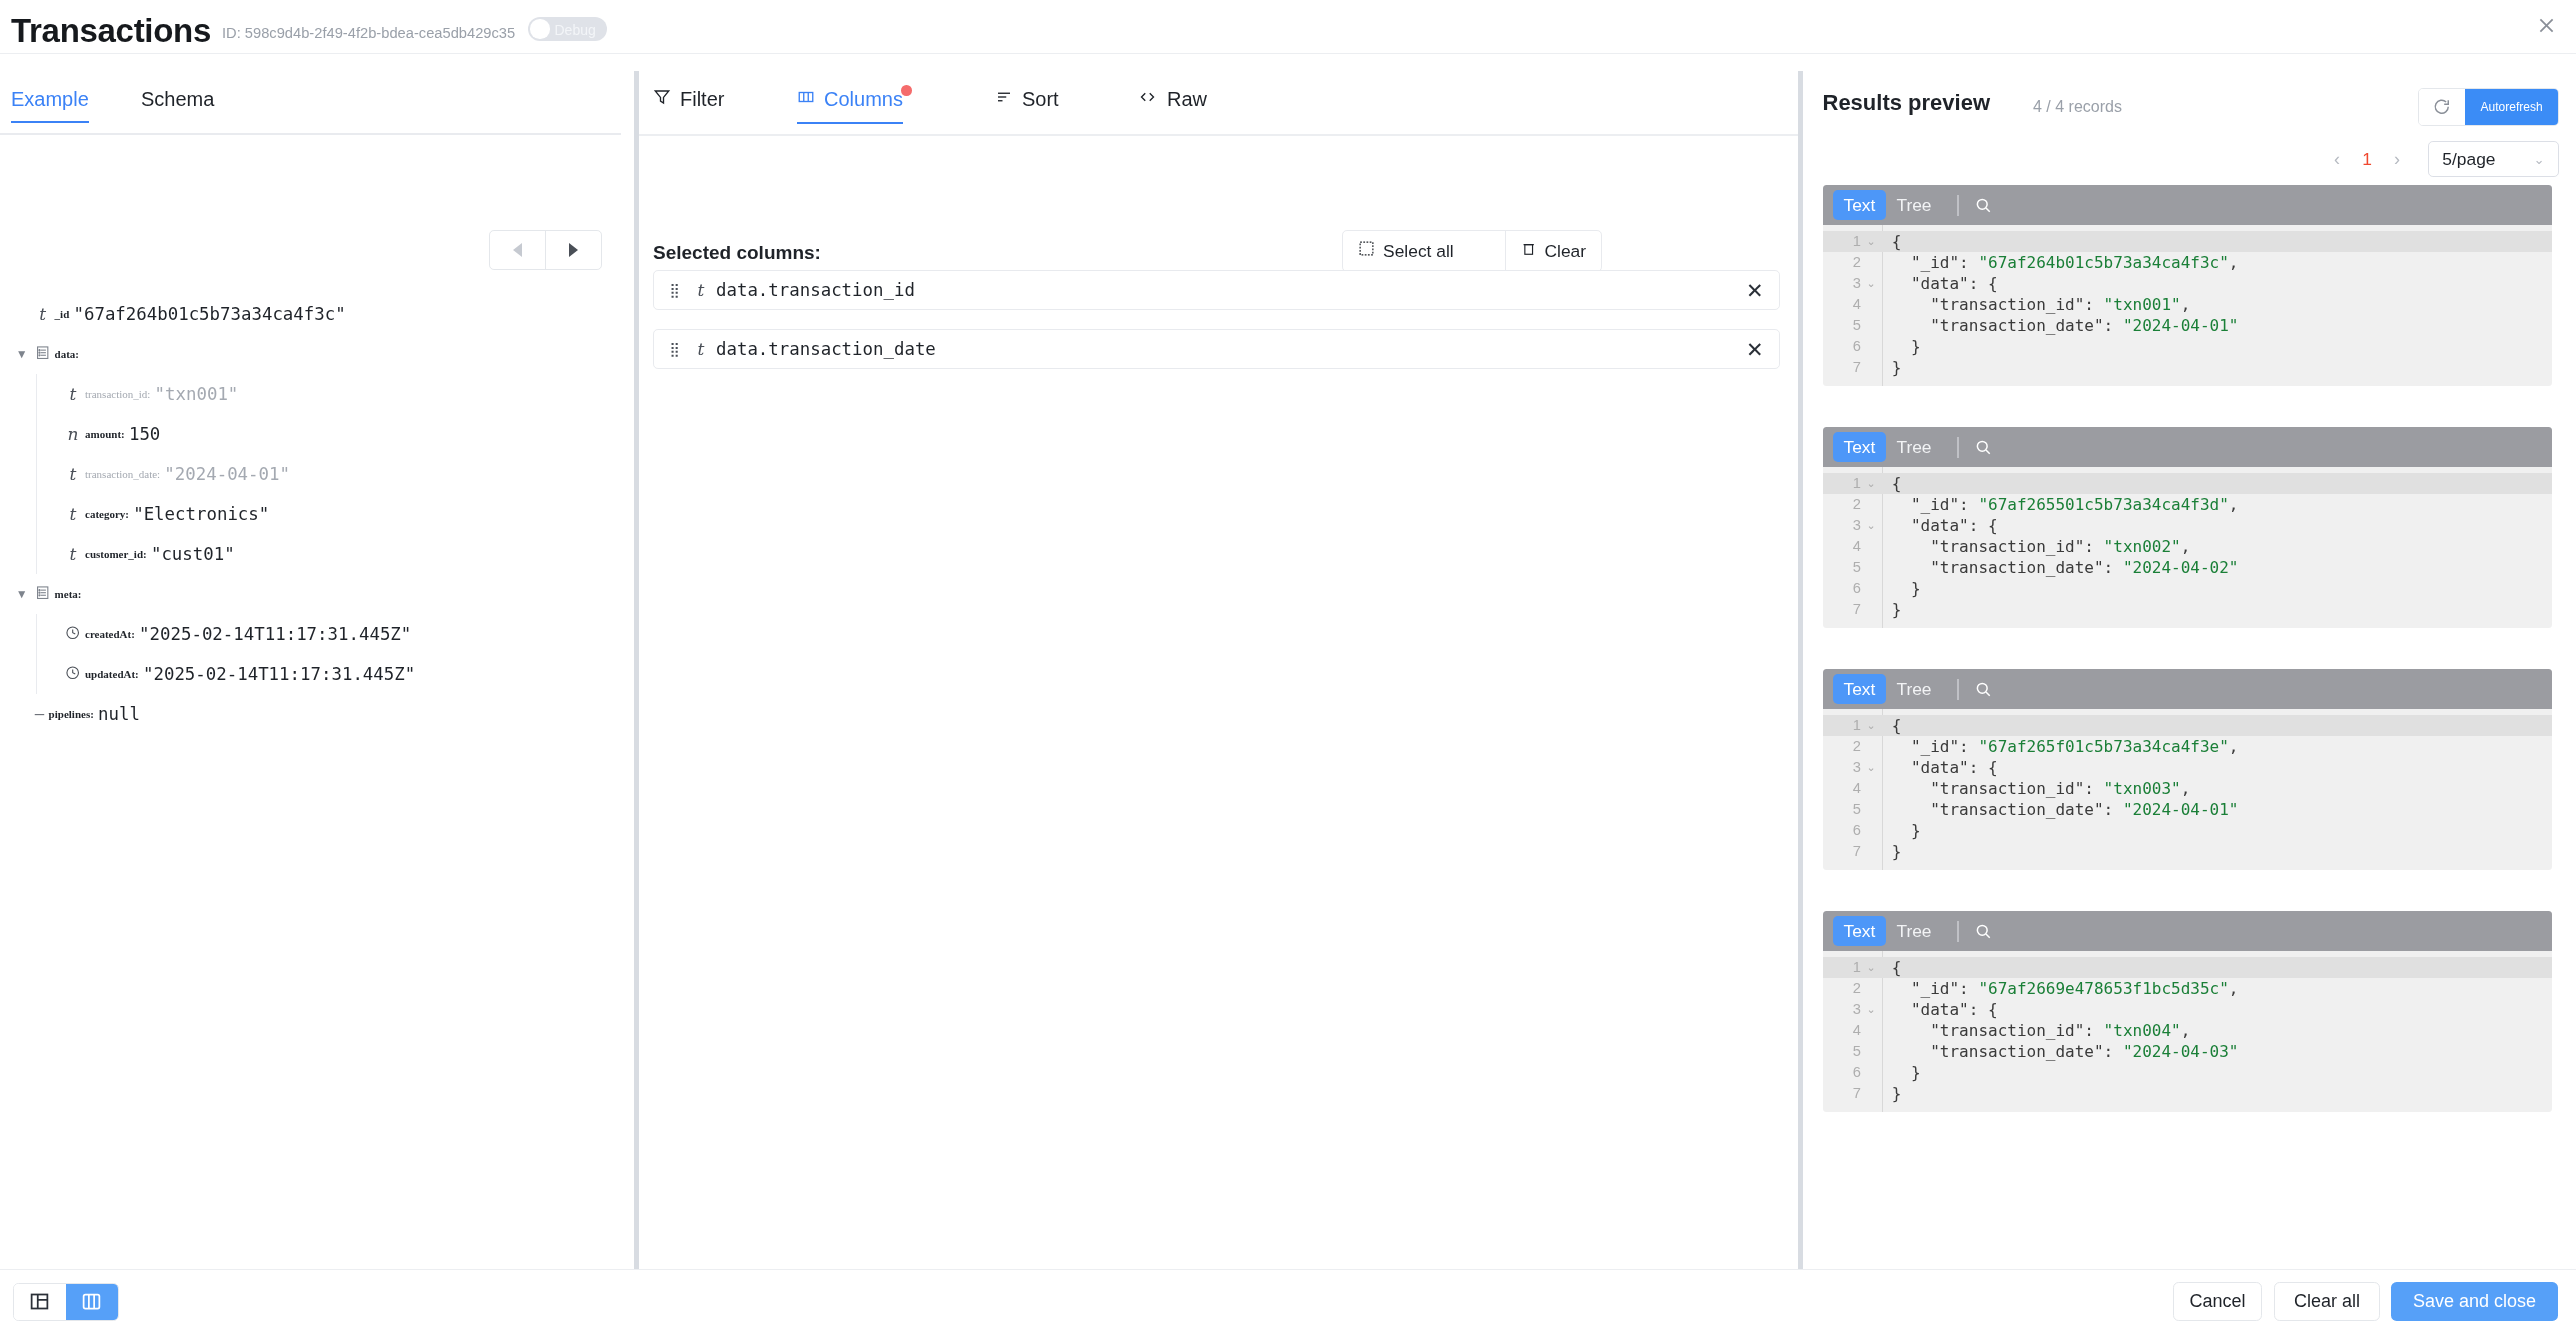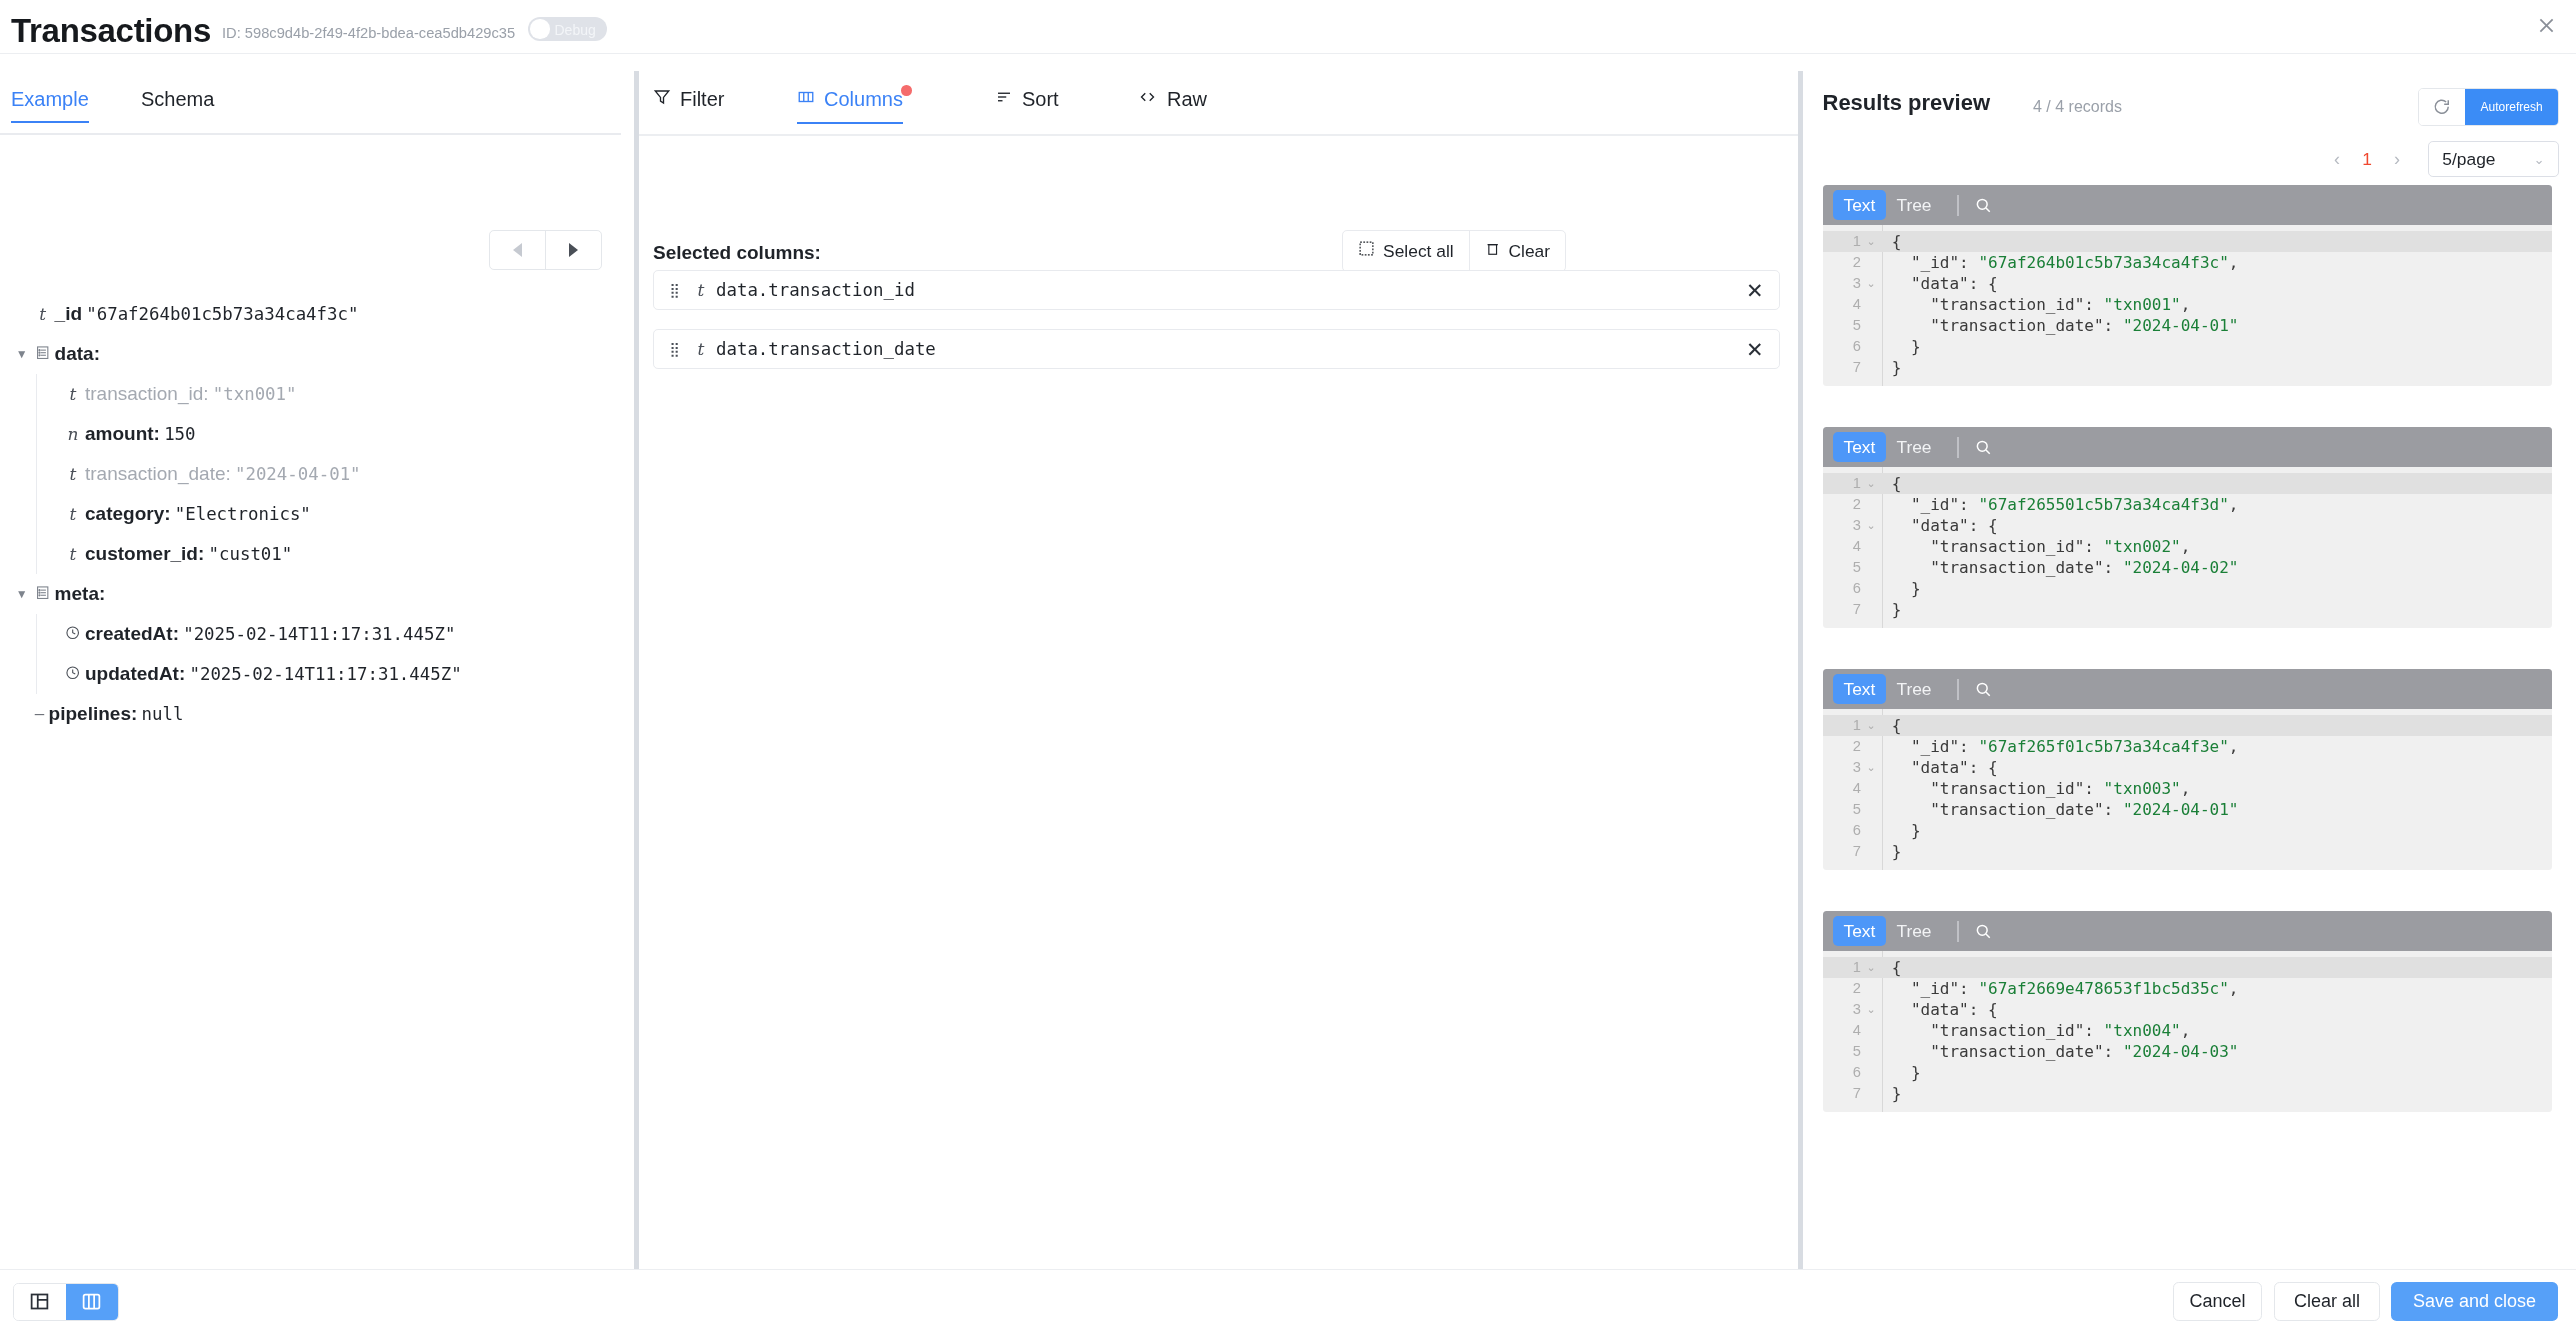--- a/index.html
+++ b/index.html
@@ -61,35 +61,35 @@
   .tri-l{ width:0;height:0;border-top:7.7px solid transparent;border-bottom:7.7px solid transparent;border-right:9px solid #c6cad1;}
   .tri-r{ width:0;height:0;border-top:7.7px solid transparent;border-bottom:7.7px solid transparent;border-left:9px solid #4a4f57;}
 
   #tree{ position:absolute; left:0; top:223px; width:636px; }
   .trow{ position:relative; height:40px; display:flex; align-items:center; white-space:nowrap;}
   .ind0{ padding-left:12.6px;} .ind1{ padding-left:43px;}
   .guide{ position:absolute; left:36px; top:0; bottom:0; width:1.4px; background:#e9ebef;}
   .caret{ width:18px; display:inline-block; color:#7e848d; font-size:12px; text-align:center;}
   .tico{ display:inline-block; width:24px; text-align:center; font-size:17px; font-style:italic; color:#4a4f57; font-family:"DejaVu Serif", serif;}
   .oico{ display:inline-block; width:24px; text-align:center;}
-  .tkey{ font-size:19px; font-weight:700; color:#1f2329; font-family:Liberation Sans, sans-serif;}
+  .tkey{ font-size:11px; font-weight:700; color:#1f2329; font-family:Liberation Serif, serif;}
   .tkey.dim{ font-weight:400; color:#a4a9b1;}
   .tval{ font-size:17.4px; color:#1f2329; margin-left:4.2px; font-family:"DejaVu Sans Mono", monospace;}
   .tval.dim{ color:#a4a9b1;}
   .dash{ display:inline-block; width:18px; text-align:center; color:#6b7078; font-size:17px;}
 
   
   .mtabs{ position:absolute; left:0; top:17px; width:1159px; height:50px;}
   .mtab{ position:absolute; top:0; font-size:20px; color:#1f2329; cursor:pointer; padding-bottom:11px; display:flex; align-items:center; gap:9px;}
   .mtab.active{ color:#3b82f6; border-bottom:2.8px solid #3b82f6;}
   .mtabs-line{ position:absolute; left:0; top:46px; width:1159px; height:2.1px; background:#eceef1;}
   .dot-badge{ position:absolute; right:-9px; top:-2.8px; width:10.5px; height:10.5px; border-radius:50%; background:#f56c6c;}
   #selcol-label{ position:absolute; left:14px; top:171px; font-size:19px; font-weight:700;}
   #selall-group{ position:absolute; left:703px; top:159px; height:42px; display:flex;
-    border:1.4px solid #e8eaee; border-radius:4.9px; overflow:hidden; background:#fff;}
+    border:1.4px solid #e8eaee; border-radius:4.9px; overflow:hidden; background:#fff;gap:36px;}
   #selall-group > div{ display:flex; align-items:center; gap:7.7px; padding:0 15.4px; font-size:17.4px; cursor:pointer;}
   #selall-group > div + div{ border-left:1.4px solid #e8eaee;}
   .colrow{
     position:absolute; left:14px; width:1127px; height:40px;
     border:1.4px solid #e8eaee; border-radius:4.9px; background:#fff;
     display:flex; align-items:center; padding:0 15.4px;
   }
   .dragdots{ width:15.4px; color:#4a4f57; line-height:4.9px; font-size:14px; letter-spacing:0.7px;}
   .colrow .tico{ margin-left:4.2px;}
   .colname{ font-size:17.4px; color:#1f2329; font-family:"DejaVu Sans Mono", monospace; margin-left:3px;}

